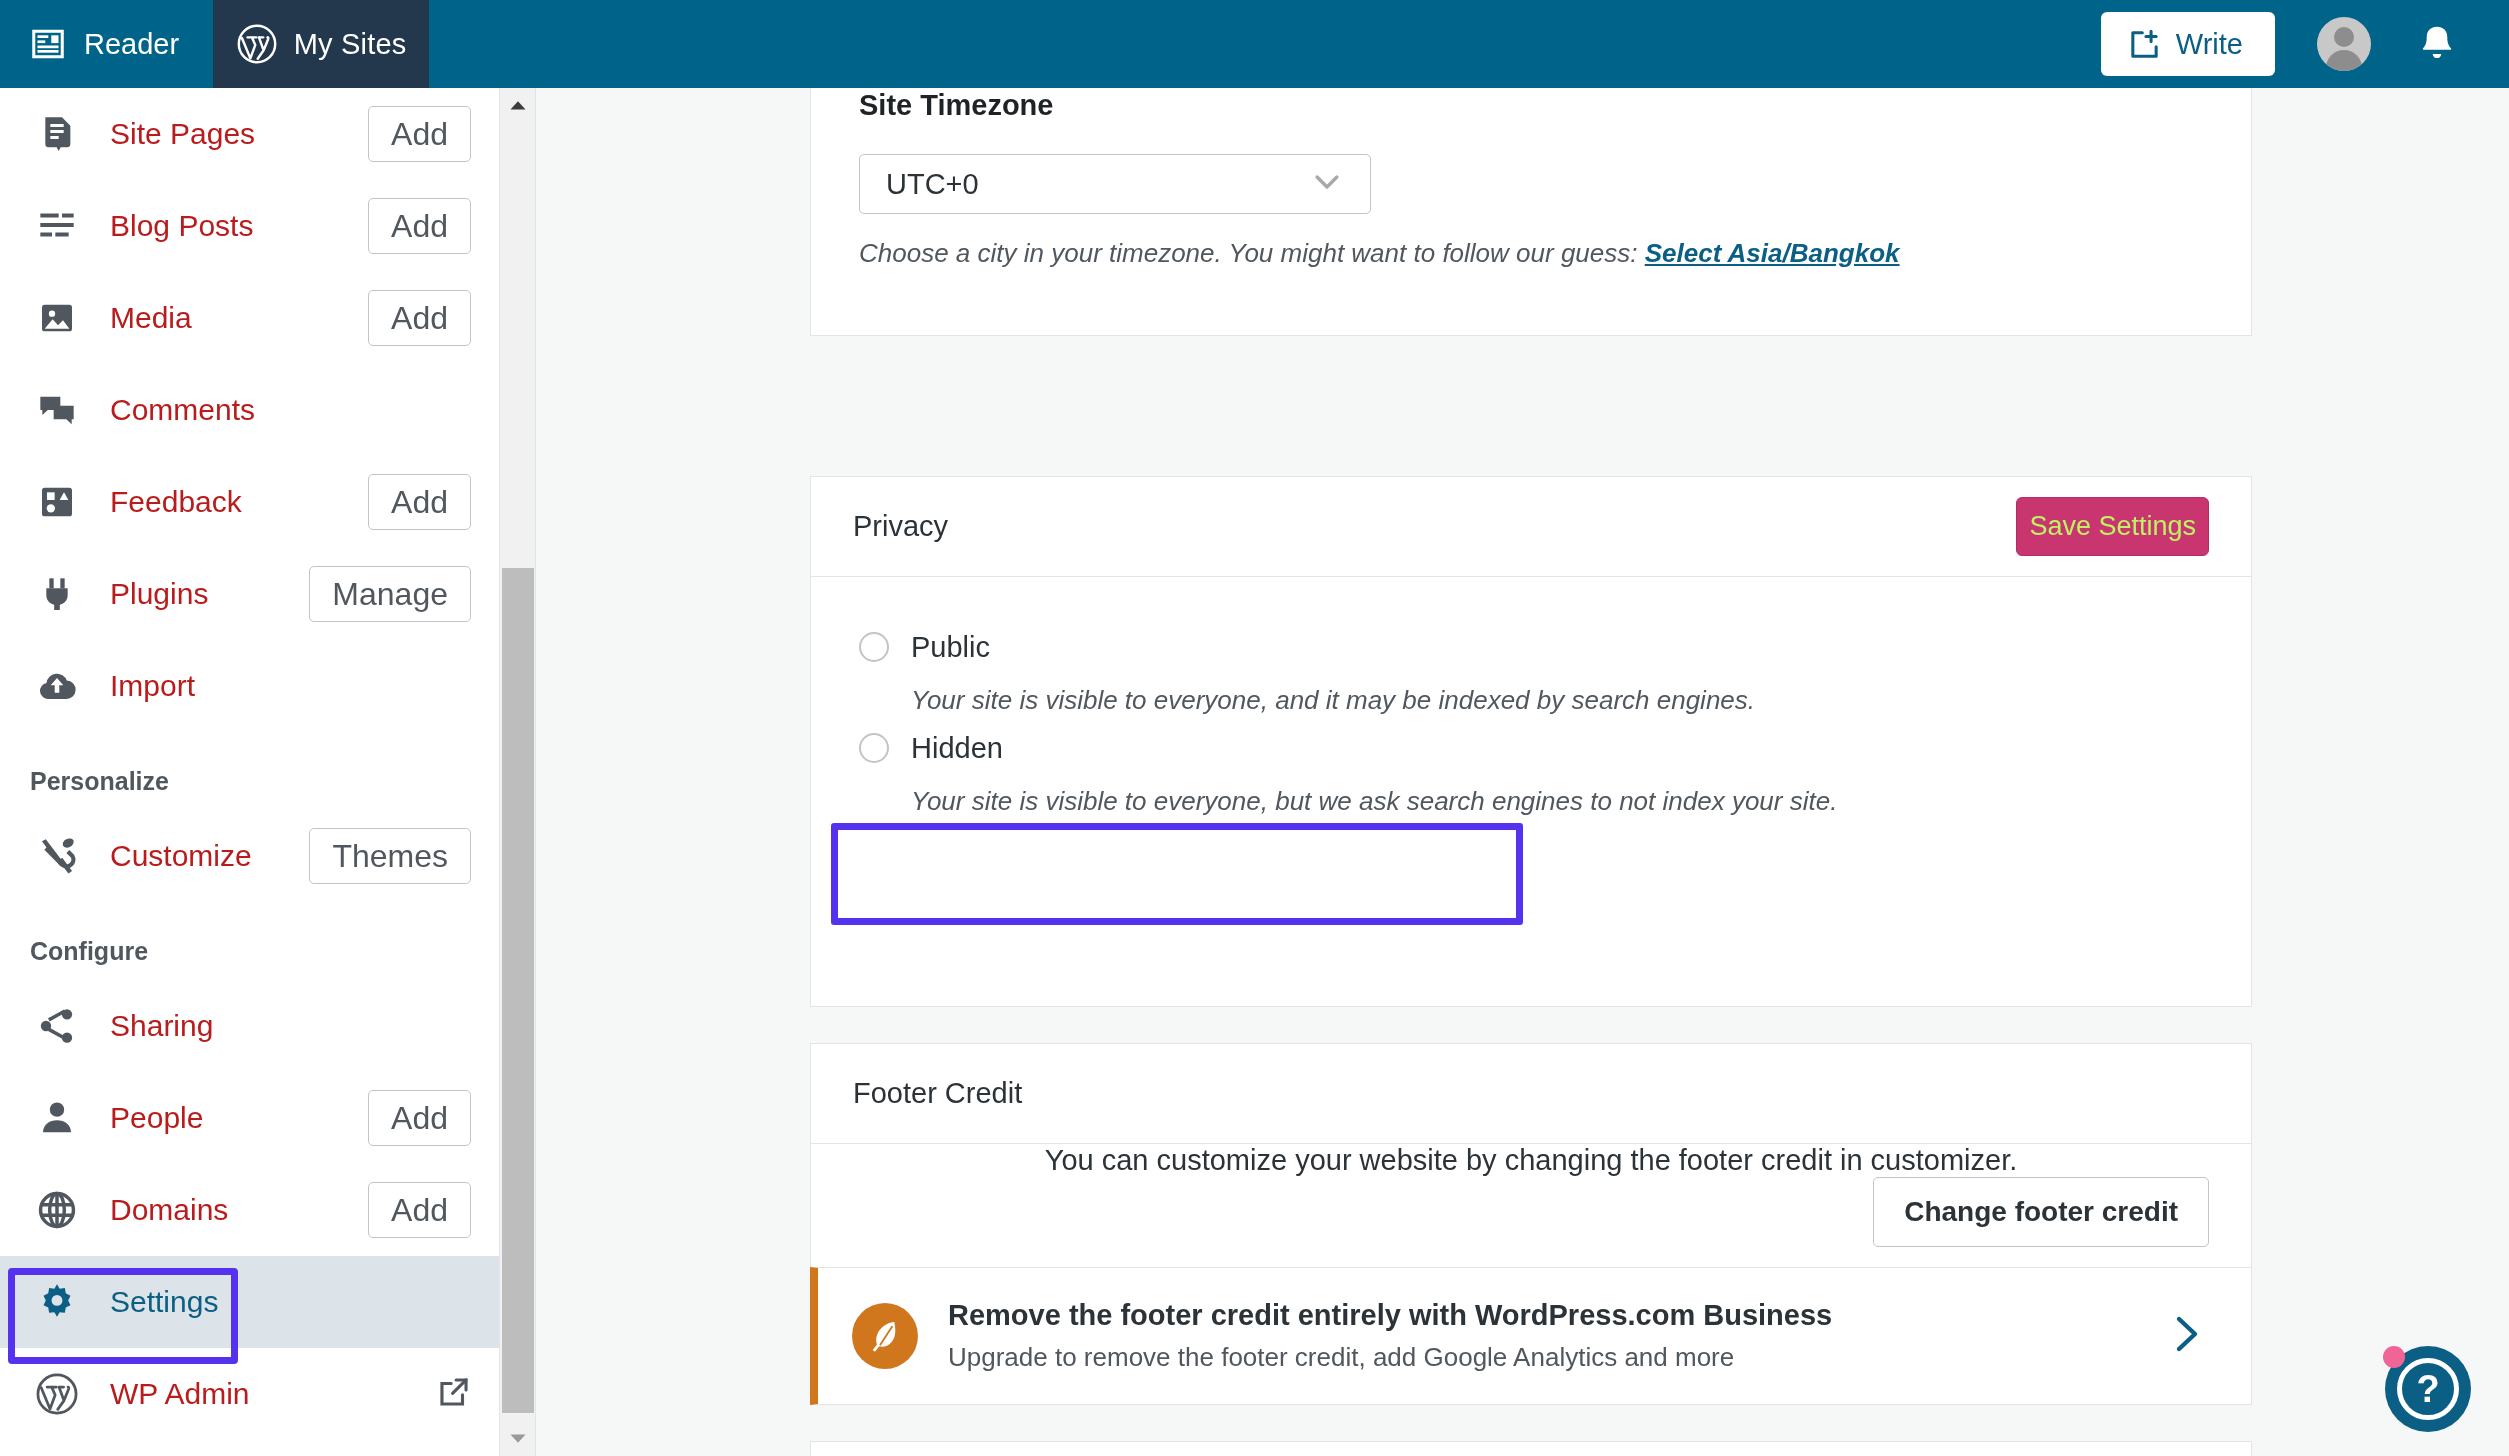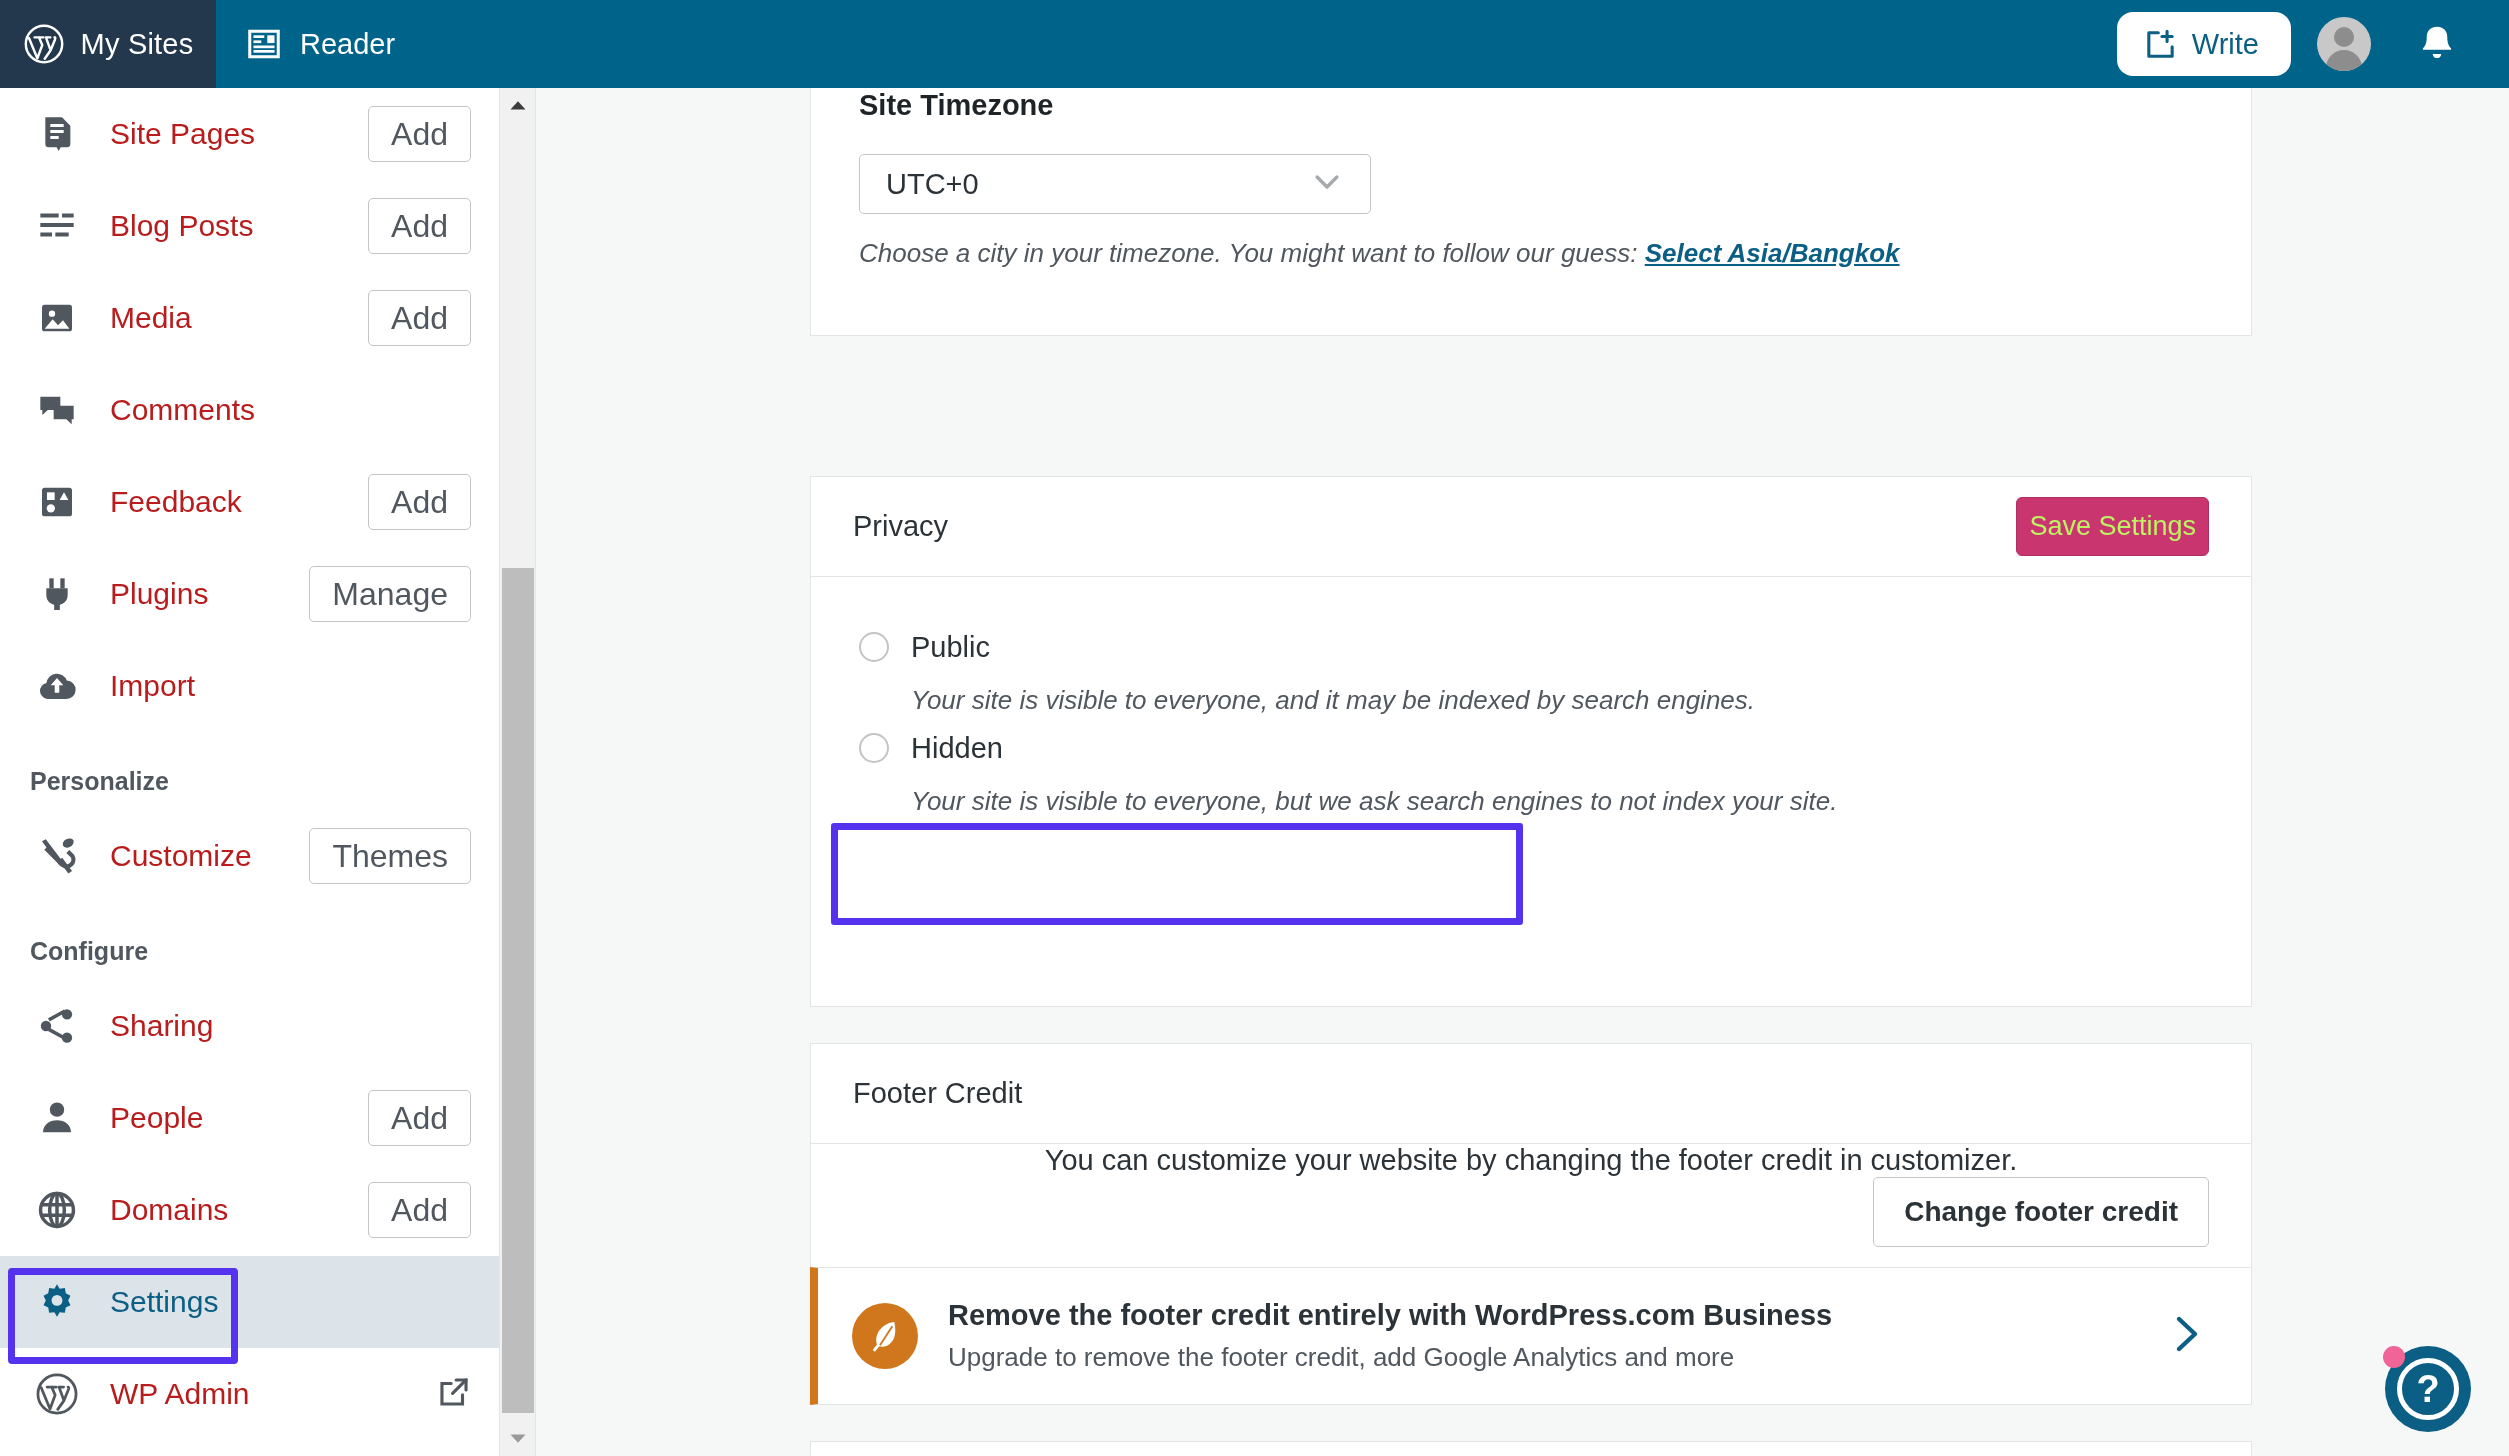--- a/index.html
+++ b/index.html
@@ -36,24 +36,24 @@
     display: flex; align-items: center; gap: 18px;
     padding: 0 34px 0 30px; cursor: pointer;
   }
   #reader-btn .label { color: #fff; font-size: 29px; }
   .reader-ico { width: 36px; height: 36px; display: block; }
 
   #masthead-spacer { flex: 1 1 auto; }
 
   #write-btn {
     align-self: center;
-    margin-right: 26px;
+    margin-right: 42px;
     height: 64px;
     background: #fff;
-    border-radius: 16px;
+    border-radius: 6px;
     display: flex; align-items: center; gap: 14px;
     padding: 0 32px 0 26px;
     cursor: pointer;
   }
   #write-btn .label { color: #0b5e84; font-size: 29px; }
   .write-ico { width: 35px; height: 35px; display: block; }
 
   #avatar-btn {
     align-self: center; margin-right: 44px;
     width: 54px; height: 54px; border-radius: 50%;
@@ -318,44 +318,44 @@
     right: 104px; bottom: 88px;
     width: 22px; height: 22px; border-radius: 50%;
     background: #f06595; z-index: 51;
   }
 </style>
 </head>
 <body>
 
 <div id="masthead">
 
-  <div id="mysites-btn">
-    <span>
-      <svg class="wp-logo-glyph" viewBox="0 0 24 24" fill="none" stroke="#fff" stroke-width="1.4">
-        <circle cx="12" cy="12" r="10.4"></circle>
-        <path d="M3.4 8.6 L8.2 20.2 L11 12.6 L9.1 8.2 M9.1 8.2 L6.6 8.2 M9.1 8.2 L11.6 8.2
-                 M13.1 8.2 L15.6 8.2 M13.1 8.2 L15.8 15.6 L18.3 9.4 C18.8 8 18 8.2 18 8.2
-                 M15.8 15.6 L12.4 20.4" stroke-linecap="round" stroke-linejoin="round"></path>
-      </svg>
-    </span>
-    <span class="label">My Sites</span>
-  </div>
-
   <div id="reader-btn">
     <span>
       <svg class="reader-ico" viewBox="0 0 24 24" fill="#fff">
         <path d="M2.5 3.5h19v17h-19z" fill="none" stroke="#fff" stroke-width="2"></path>
         <rect x="5" y="6.2" width="7.2" height="1.8"></rect>
         <rect x="5" y="9.6" width="5.2" height="1.8"></rect>
         <rect x="5" y="13" width="14" height="1.8"></rect>
         <rect x="5" y="16" width="14" height="1.8"></rect>
         <rect x="14.2" y="6.2" width="4.8" height="5.2"></rect>
       </svg>
     </span>
     <span class="label">Reader</span>
+  </div>
+
+  <div id="mysites-btn">
+    <span>
+      <svg class="wp-logo-glyph" viewBox="0 0 24 24" fill="none" stroke="#fff" stroke-width="1.4">
+        <circle cx="12" cy="12" r="10.4"></circle>
+        <path d="M3.4 8.6 L8.2 20.2 L11 12.6 L9.1 8.2 M9.1 8.2 L6.6 8.2 M9.1 8.2 L11.6 8.2
+                 M13.1 8.2 L15.6 8.2 M13.1 8.2 L15.8 15.6 L18.3 9.4 C18.8 8 18 8.2 18 8.2
+                 M15.8 15.6 L12.4 20.4" stroke-linecap="round" stroke-linejoin="round"></path>
+      </svg>
+    </span>
+    <span class="label">My Sites</span>
   </div>
 
   <div id="masthead-spacer"></div>
 
   <div id="write-btn">
     <span>
       <svg class="write-ico" viewBox="0 0 24 24" fill="none" stroke="#0b5e84" stroke-width="2.1" stroke-linecap="round" stroke-linejoin="round">
         <path d="M20 13.5v6.5H4V4h6.5"></path>
         <path d="M16.5 3v7"></path>
           <path d="M13 6.5h7"></path>

